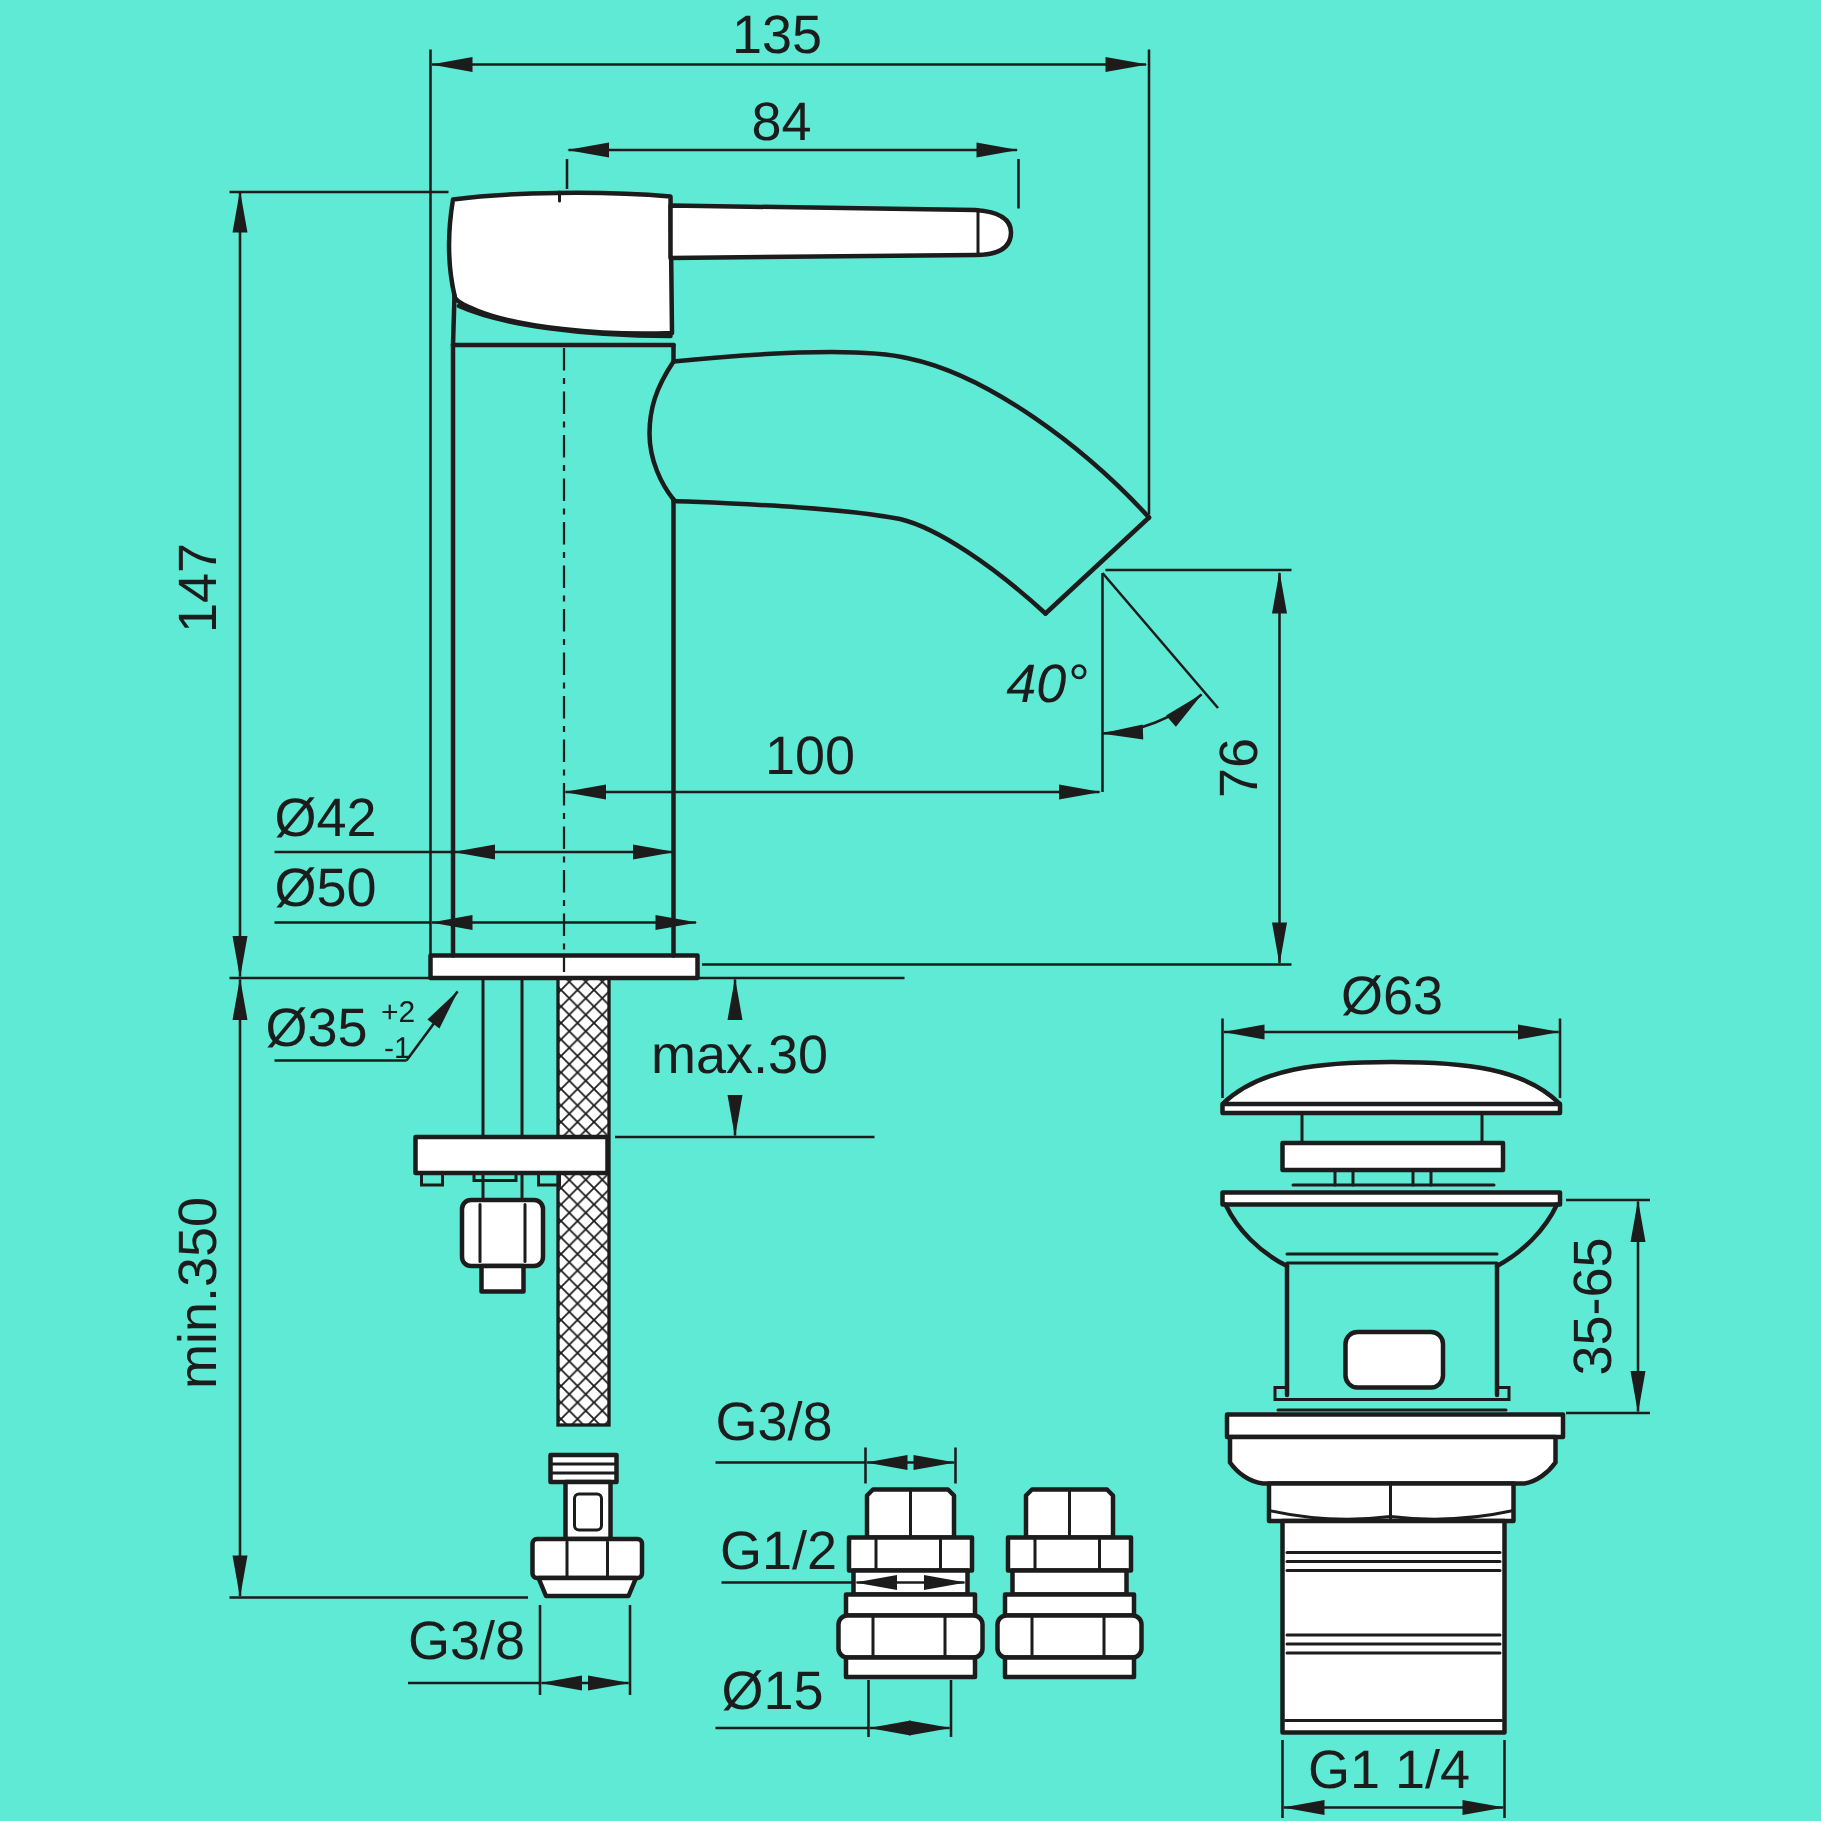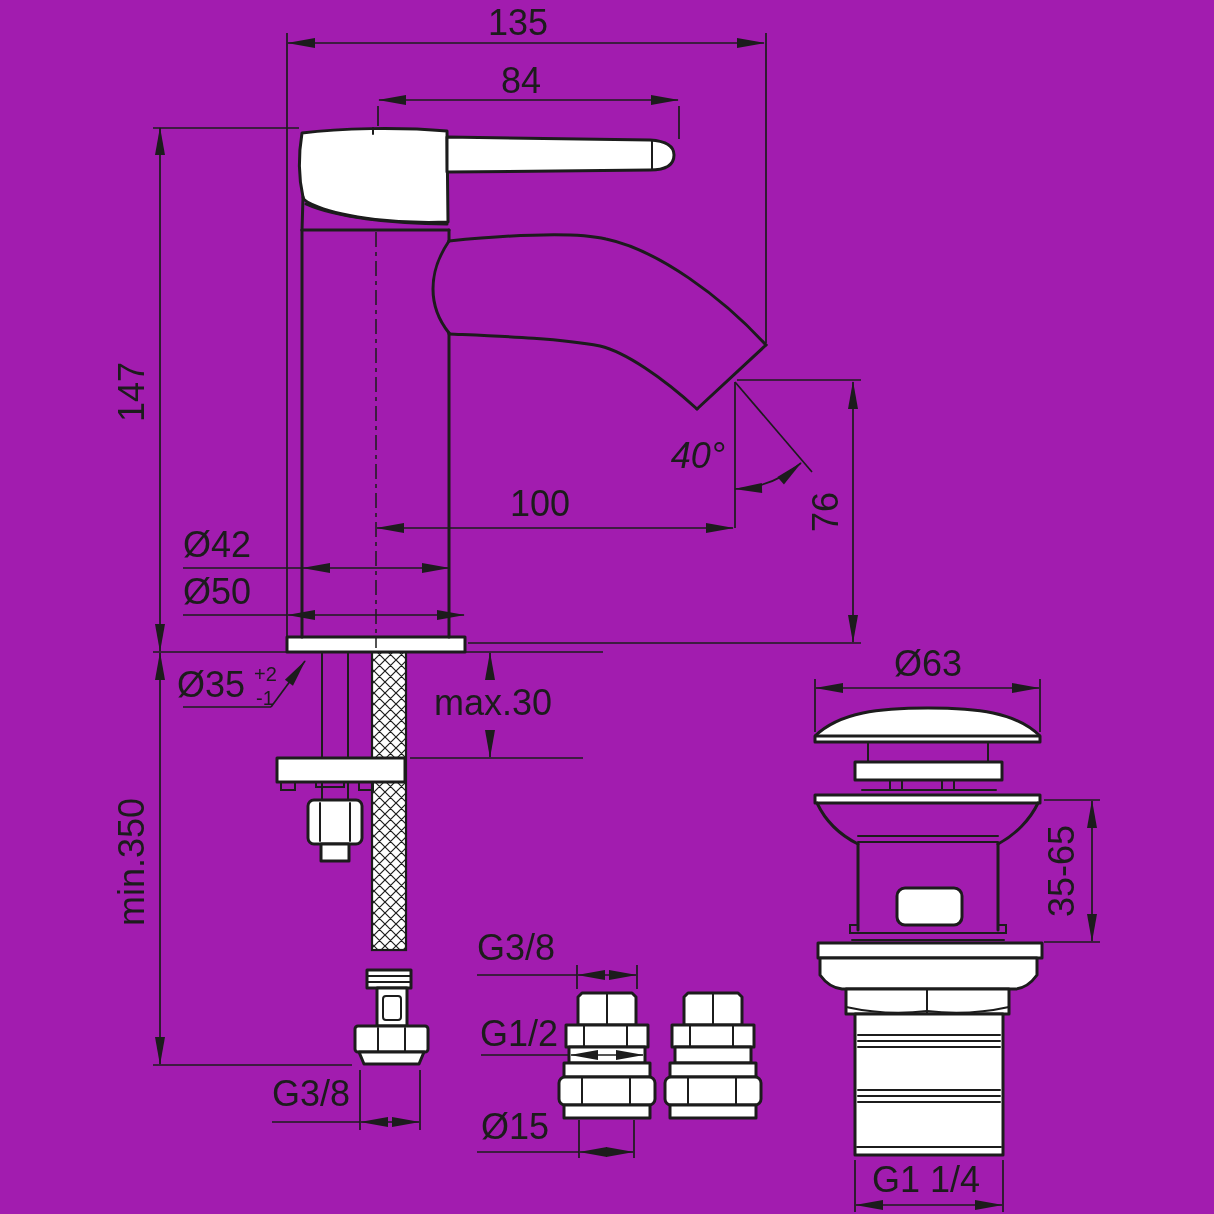--- a/index.html
+++ b/index.html
@@ -1,16 +1,16 @@
 <!DOCTYPE html>
 <html><head>
 <meta charset="utf-8">
 <style>
   html,body{margin:0;padding:0;background:#fff;}
-  .sheet{position:relative;width:1214px;height:1214px;background:#a21caf;overflow:hidden;
+  .sheet{position:relative;width:1214px;height:1214px;background:#5eead4;overflow:hidden;
          font-family:"Liberation Sans", sans-serif;}
   svg{position:absolute;left:0;top:0;}
   .outline{stroke:#1c1c1c;stroke-width:3;fill:none;stroke-linecap:round;stroke-linejoin:round;}
   .outline-f{stroke:#1c1c1c;stroke-width:3;fill:#ffffff;stroke-linejoin:round;}
   .thin{stroke:#1c1c1c;stroke-width:2;fill:none;stroke-linecap:round;}
   .hair{stroke:#1c1c1c;stroke-width:1.7;fill:none;}
   .dim{stroke:#1c1c1c;stroke-width:1.7;fill:none;}
   .cl{stroke:#1c1c1c;stroke-width:1.5;fill:none;stroke-dasharray:15 5 4 5;}
   .dimtxt{font-family:"Liberation Sans",sans-serif;font-size:36px;fill:#1c1c1c;}
   .toltxt{font-family:"Liberation Sans",sans-serif;font-size:20px;fill:#1c1c1c;}

